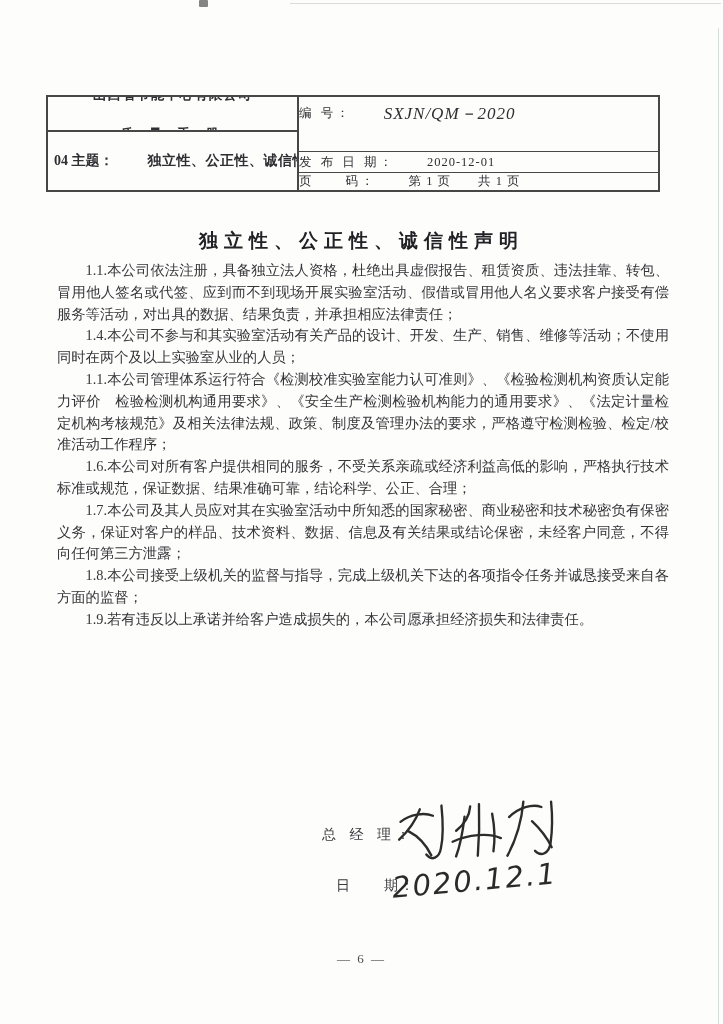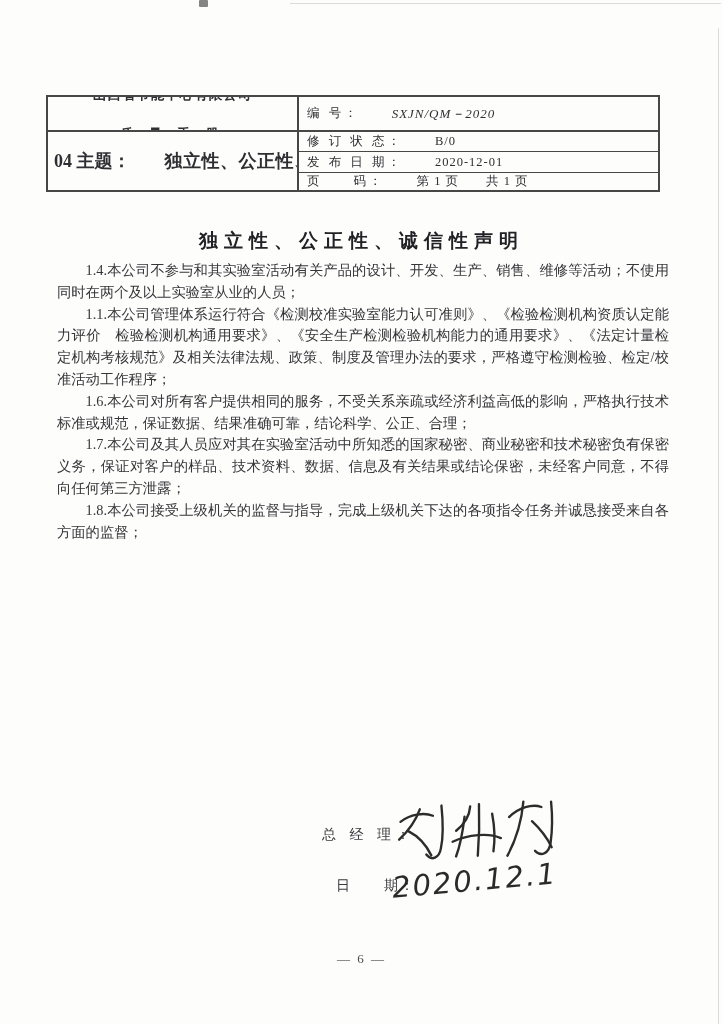--- a/index.html
+++ b/index.html
@@ -24,30 +24,30 @@
     grid-template-rows:33px 21px 21px 1fr;
     border:2px solid #474747;
     box-sizing:border-box;
     background:#fdfdfc;
   }
   .ht-cell{display:flex;align-items:center;box-sizing:border-box;overflow:hidden;gap:24px;}
   .ht-company{grid-column:1;grid-row:1;border-right:2px solid #474747;flex-direction:column;justify-content:center;}
   .ht-company .l1{font-weight:bold;font-size:13.5px;line-height:15px;letter-spacing:1px;}
   .ht-company .l2{font-weight:bold;font-size:13px;line-height:15px;letter-spacing:6px;}
   .ht-docnum{grid-column:2;grid-row:1;padding-left:16px;font-size:13px;}
-  .ht-topic{grid-column:1;grid-row:2/5;border-right:2px solid #474747;border-top:2px solid #474747;padding-left:6px;font-weight:bold;font-size:18px;}
+  .ht-topic{grid-column:1;grid-row:2/5;border-right:2px solid #474747;border-top:2px solid #474747;padding-left:6px;font-weight:bold;font-size:14px;}
   .ht-topic .t-label{white-space:nowrap;}
   .ht-topic .t-value{margin-left:10px;letter-spacing:.5px;white-space:nowrap;}
   .ht-rev{grid-column:2;grid-row:2;border-top:2px solid #474747;}
   .ht-issue{grid-column:2;grid-row:3;border-top:1.5px solid #474747;}
   .ht-page{grid-column:2;grid-row:4;border-top:1.5px solid #474747;}
-  .ht-line{padding-left:8px;font-size:12.5px;}
+  .ht-line{padding-left:0;font-size:12.5px;}
   .ht-label{letter-spacing:3px;white-space:nowrap;}
   .ht-value{margin-left:8px;letter-spacing:1px;white-space:nowrap;}
-  .ht-value.italic{font-style:italic;font-size:13px;}
+  .ht-value.italic{font-style:italic;font-size:17px;}
 
   
   .doc-title{
     position:absolute;left:0;right:0;top:228px;
     text-align:center;font-weight:bold;font-size:19px;letter-spacing:6px;color:#222226;
   }
 
   
   .doc-body{
     position:absolute;left:57px;top:260px;width:612px;
@@ -85,42 +85,40 @@
       <div class="l2">质 量 手 册</div>
     </div>
     <div class="ht-cell ht-docnum ht-line">
       <span class="ht-label">编 号：</span>
       <span class="ht-value italic">SXJN/QM－2020</span>
     </div>
     <div class="ht-cell ht-topic">
       <span class="t-label">04 主题：</span>
       <span class="t-value">独立性、公正性、诚信性声明</span>
     </div>
-    <div class="ht-cell ht-rev ht-line">
-      <span class="ht-label">修 订 状 态：</span>
-      <span class="ht-value">B/0</span>
-    </div>
     <div class="ht-cell ht-issue ht-line">
       <span class="ht-label">发 布 日 期：</span>
       <span class="ht-value">2020-12-01</span>
     </div>
     <div class="ht-cell ht-page ht-line">
       <span class="ht-label">页　　码：</span>
       <span class="ht-value">第 1 页　　共 1 页</span>
     </div>
   </div>
 
   <div class="doc-title">独立性、公正性、诚信性声明</div>
 
   <div class="doc-body">
+    <p>1.1.本公司依法注册，具备独立法人资格，杜绝出具虚假报告、租赁资质、违法挂靠、转包、冒用他人签名或代签、应到而不到现场开展实验室活动、假借或冒用他人名义要求客户接受有偿服务等活动，对出具的数据、结果负责，并承担相应法律责任；</p>
     <p>1.4.本公司不参与和其实验室活动有关产品的设计、开发、生产、销售、维修等活动；不使用同时在两个及以上实验室从业的人员；</p>
     <p>1.1.本公司管理体系运行符合《检测校准实验室能力认可准则》、《检验检测机构资质认定能力评价　检验检测机构通用要求》、《安全生产检测检验机构能力的通用要求》、《法定计量检定机构考核规范》及相关法律法规、政策、制度及管理办法的要求，严格遵守检测检验、检定/校准活动工作程序；</p>
     <p>1.6.本公司对所有客户提供相同的服务，不受关系亲疏或经济利益高低的影响，严格执行技术标准或规范，保证数据、结果准确可靠，结论科学、公正、合理；</p>
     <p>1.7.本公司及其人员应对其在实验室活动中所知悉的国家秘密、商业秘密和技术秘密负有保密义务，保证对客户的样品、技术资料、数据、信息及有关结果或结论保密，未经客户同意，不得向任何第三方泄露；</p>
     <p>1.8.本公司接受上级机关的监督与指导，完成上级机关下达的各项指令任务并诚恳接受来自各方面的监督；</p>
+    <p>1.9.若有违反以上承诺并给客户造成损失的，本公司愿承担经济损失和法律责任。</p>
   </div>
 
   <div class="sig-label manager">总 经 理：</div>
 
   <svg class="sig-svg" width="168" height="72" viewBox="0 0 170 72" transform="rotate(-2)">
     <g fill="none" stroke="#161616" stroke-width="2.4" stroke-linecap="round" stroke-linejoin="round" opacity="0.9">
       <path d="M28,10 C24,20 15,32 6,40"></path>
       <path d="M8,22 C18,15 32,13 41,17"></path>
       <path d="M16,32 C25,37 33,46 38,57"></path>
       <path d="M50,7 C51,22 51,38 48,50 C46,60 38,63 33,56"></path>

